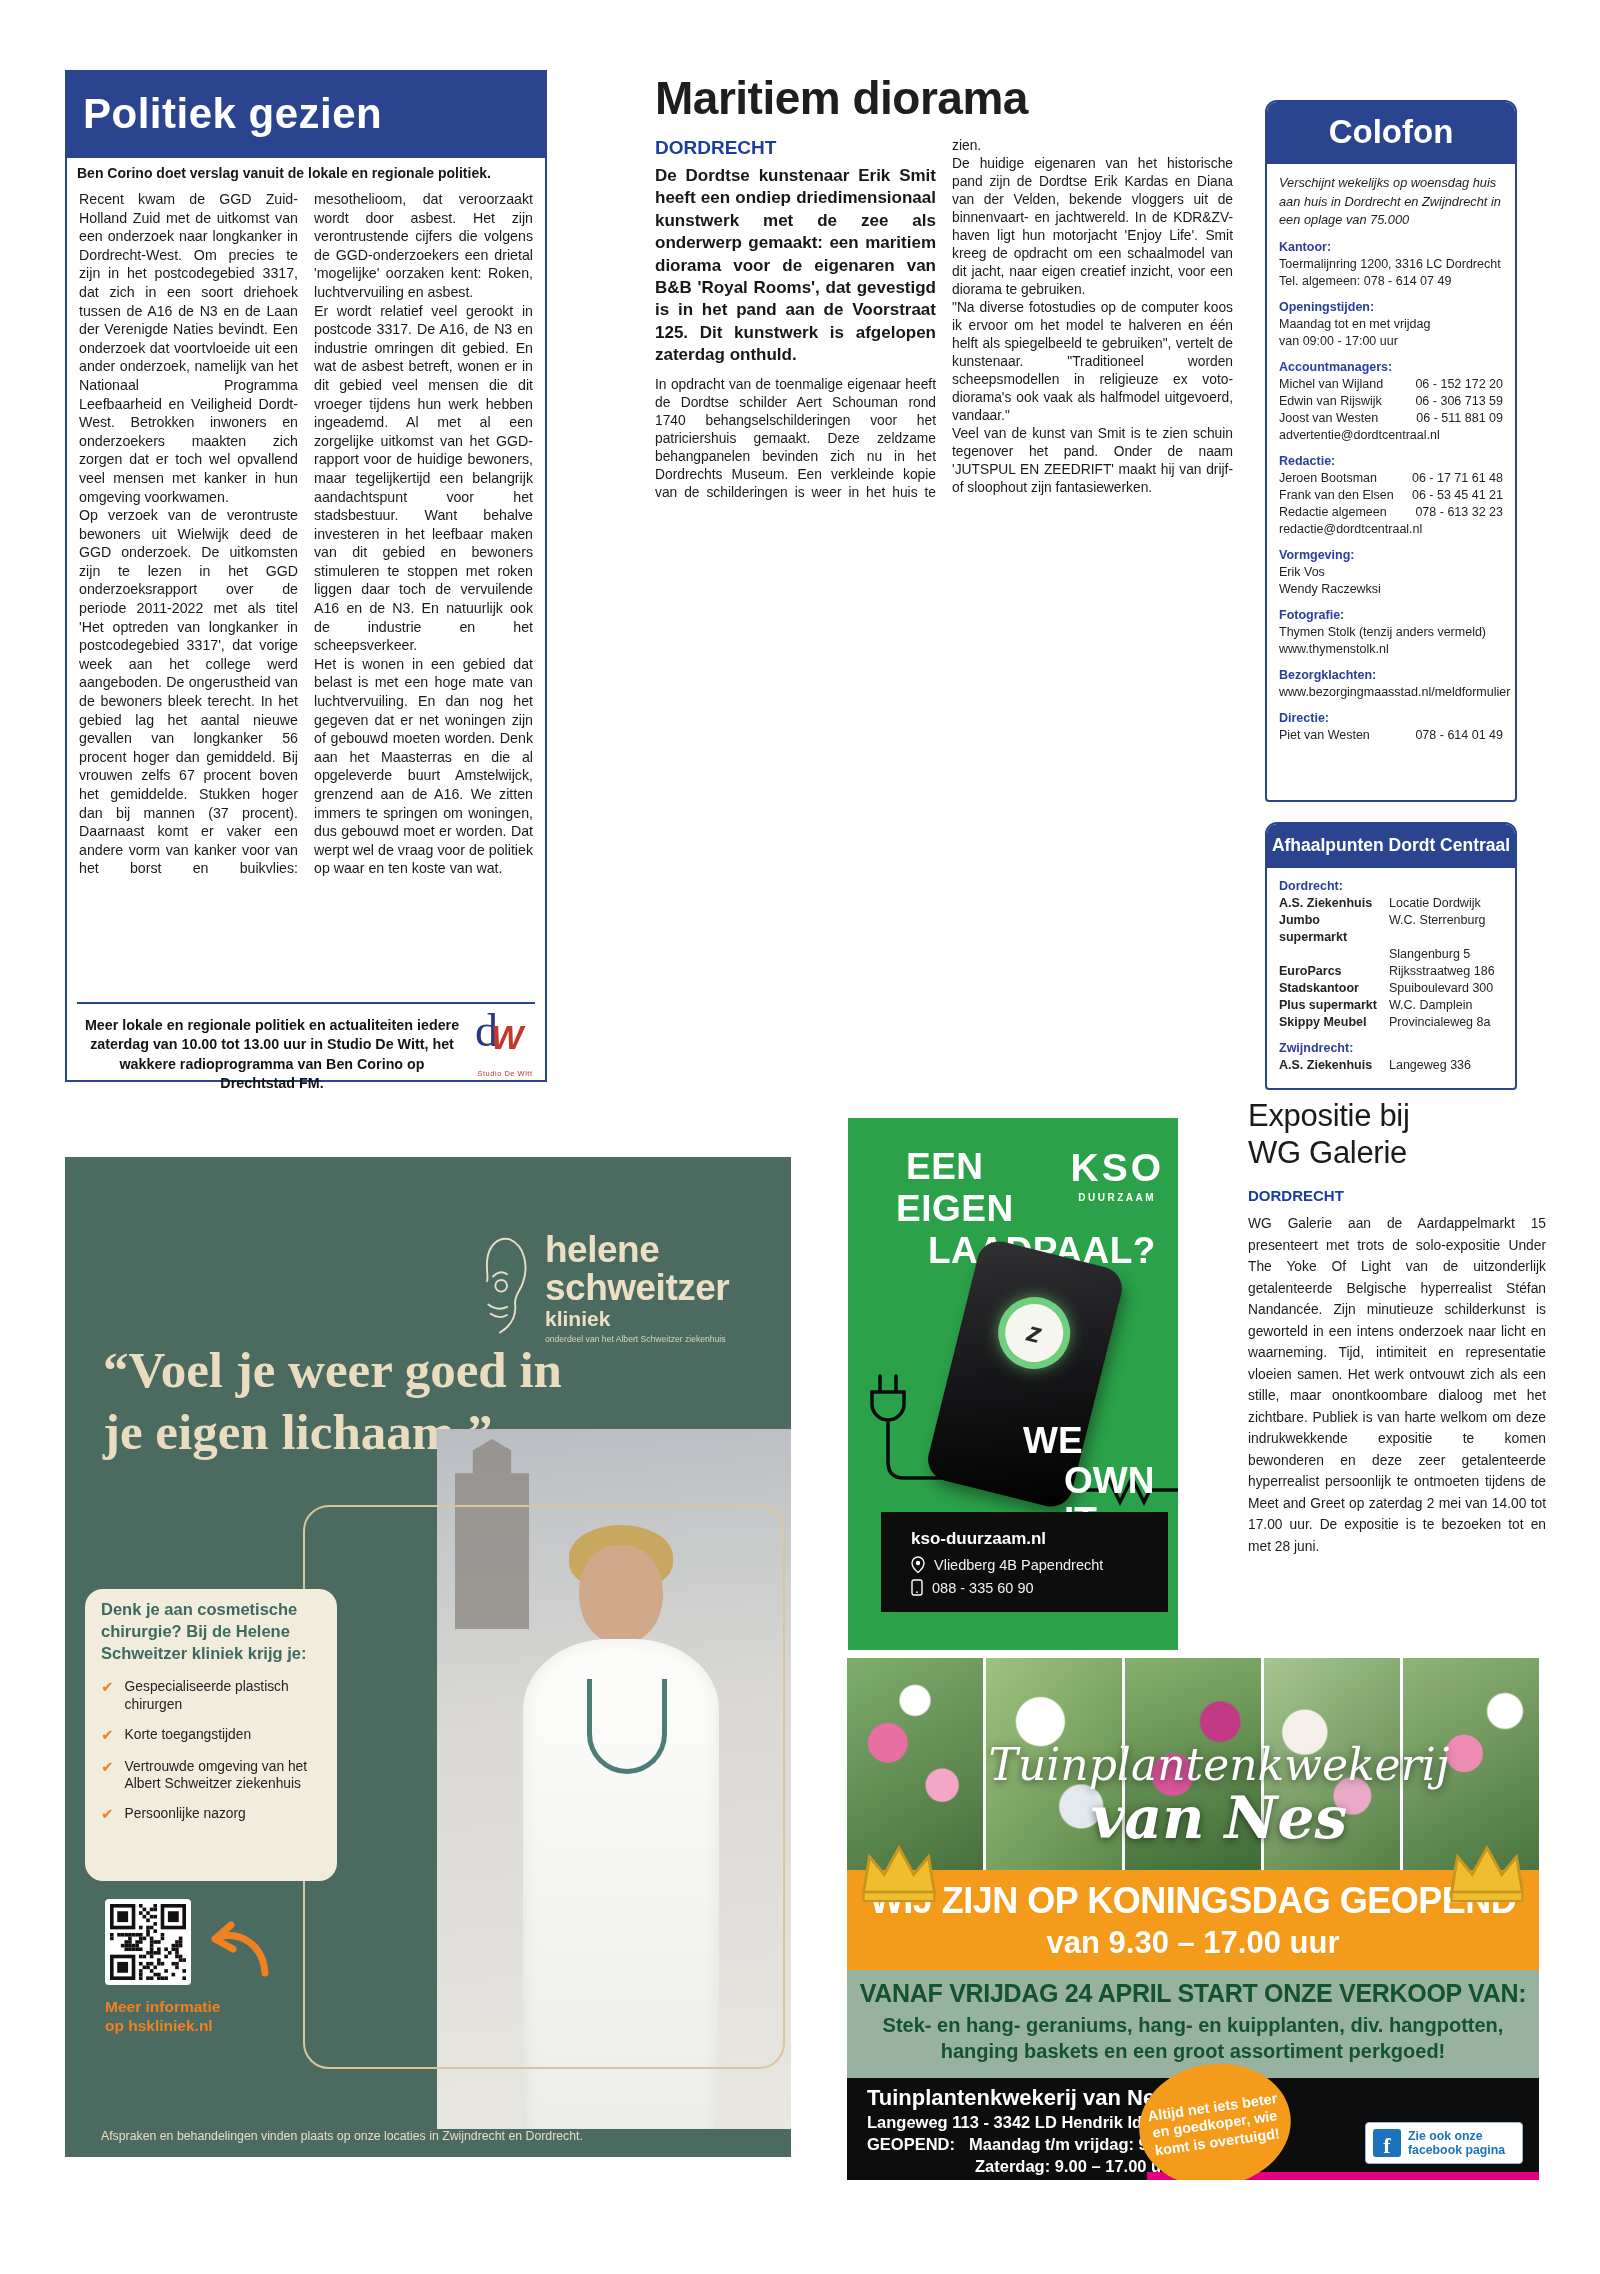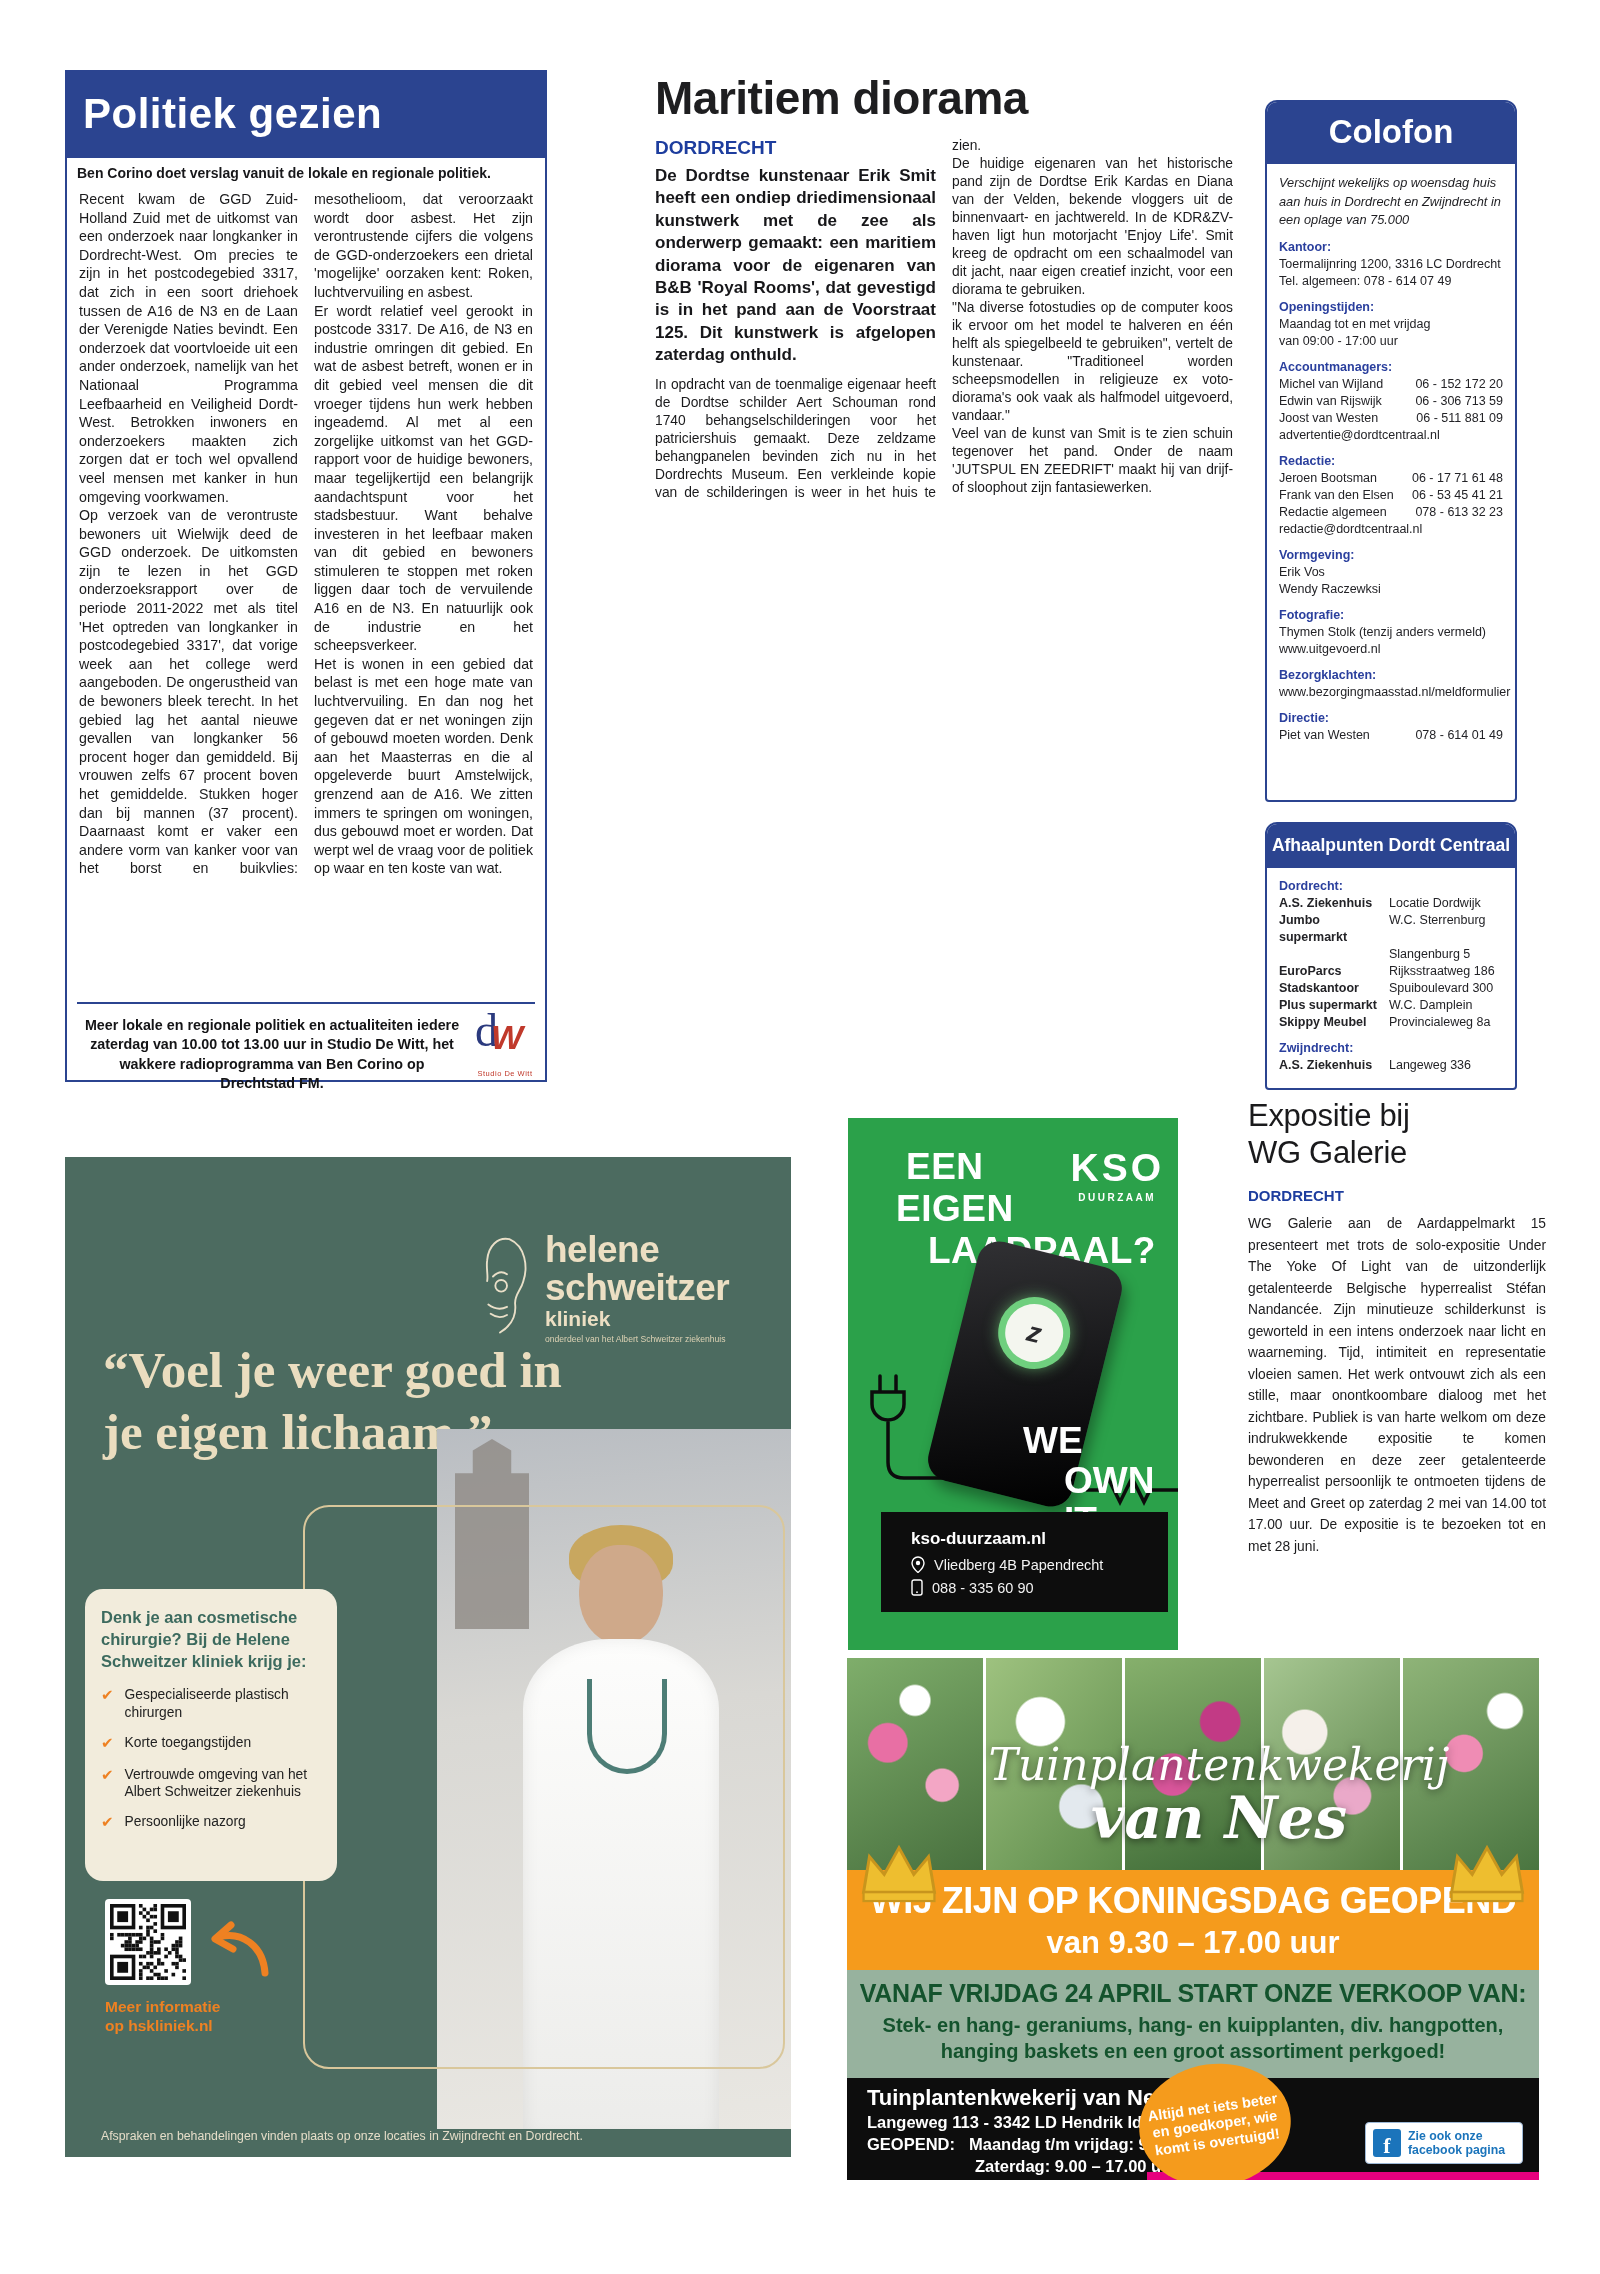--- a/index.html
+++ b/index.html
@@ -73,21 +73,21 @@
   .h-logo-sub{font-size:8.6px;margin-top:5px;color:#ddd2b4;}
   .h-quote{position:absolute;left:38px;top:182px;font-family:"Liberation Serif","DejaVu Serif",serif;font-weight:700;
            font-size:51px;line-height:1.22;color:#eaddbf;white-space:pre-line;}
   .h-photo{position:absolute;left:372px;top:272px;width:354px;height:700px;background:linear-gradient(175deg,#b9bdc2 0%,#d9d8d4 40%,#e9e7e2 100%);overflow:hidden;}
   .hp-tower{position:absolute;left:18px;top:10px;width:74px;height:190px;background:#8e8a84;clip-path:polygon(0 100%,0 18%,24% 18%,24% 6%,50% 0,76% 6%,76% 18%,100% 18%,100% 100%);opacity:.8;}
   .hp-coat{position:absolute;left:86px;top:210px;width:196px;height:500px;background:linear-gradient(180deg,#fdfdfc,#ececea);border-radius:44% 44% 4% 4%/14% 14% 0 0;box-shadow:inset 0 0 18px rgba(0,0,0,.08);}
   .hp-head{position:absolute;left:142px;top:116px;width:84px;height:100px;background:#cfa98a;border-radius:46% 46% 50% 50%;}
   .hp-hair{position:absolute;left:132px;top:96px;width:104px;height:64px;background:#c8a75f;border-radius:50% 50% 40% 40%;}
   .hp-steth{position:absolute;left:150px;top:250px;width:70px;height:90px;border:5px solid #4d7d76;border-top:none;border-radius:0 0 40px 40px;}
   .h-frame{position:absolute;left:238px;top:348px;width:478px;height:560px;border:2px solid #d9c79b;border-radius:26px;}
-  .h-card{position:absolute;left:20px;top:432px;width:252px;height:292px;background:var(--card);border-radius:18px;padding:18px 16px;box-sizing:border-box;}
+  .h-card{position:absolute;left:20px;top:432px;width:252px;height:292px;background:var(--card);border-radius:18px;padding:10px 16px;box-sizing:border-box;}
   .h-card-title{color:var(--teal);font-weight:800;font-size:16.5px;line-height:1.32;margin-bottom:14px;}
   .chk{display:flex;gap:11px;margin-bottom:13px;font-size:13.8px;line-height:1.25;color:#222;}
   .chk-icon{color:var(--orange);font-weight:900;font-size:15px;flex-shrink:0;}
   .h-qr{position:absolute;left:40px;top:742px;width:86px;height:86px;background:#fff;padding:5px;box-sizing:border-box;border-radius:4px;}
   .h-qr svg{width:100%;height:100%;}
   .h-arrow{position:absolute;left:136px;top:758px;width:76px;height:70px;}
   .h-qrtext{position:absolute;left:40px;top:840px;color:var(--orange);font-weight:800;font-size:15.5px;line-height:1.25;white-space:pre-line;}
   .h-footer{position:absolute;left:36px;bottom:14px;color:#e5ddc8;font-size:12.3px;}
 
   
@@ -227,21 +227,21 @@
           <span>078 - 613 32 23</span>
         </div>
         <div class="cl cl-p">redactie@dordtcentraal.nl</div>
         <div class="cl cl-sp"></div>
         <div class="cl cl-h">Vormgeving:</div>
         <div class="cl cl-p">Erik Vos</div>
         <div class="cl cl-p">Wendy Raczewksi</div>
         <div class="cl cl-sp"></div>
         <div class="cl cl-h">Fotografie:</div>
         <div class="cl cl-p">Thymen Stolk (tenzij anders vermeld)</div>
-        <div class="cl cl-p">www.uitgevoerd.nl</div>
+        <div class="cl cl-p">www.thymenstolk.nl</div>
         <div class="cl cl-sp"></div>
         <div class="cl cl-h">Bezorgklachten:</div>
         <div class="cl cl-p">www.bezorgingmaasstad.nl/meldformulier</div>
         <div class="cl cl-sp"></div>
         <div class="cl cl-h">Directie:</div>
         <div class="cl cl-r">
           <span>Piet van Westen</span>
           <span>078 - 614 01 49</span>
         </div>
       </div>

